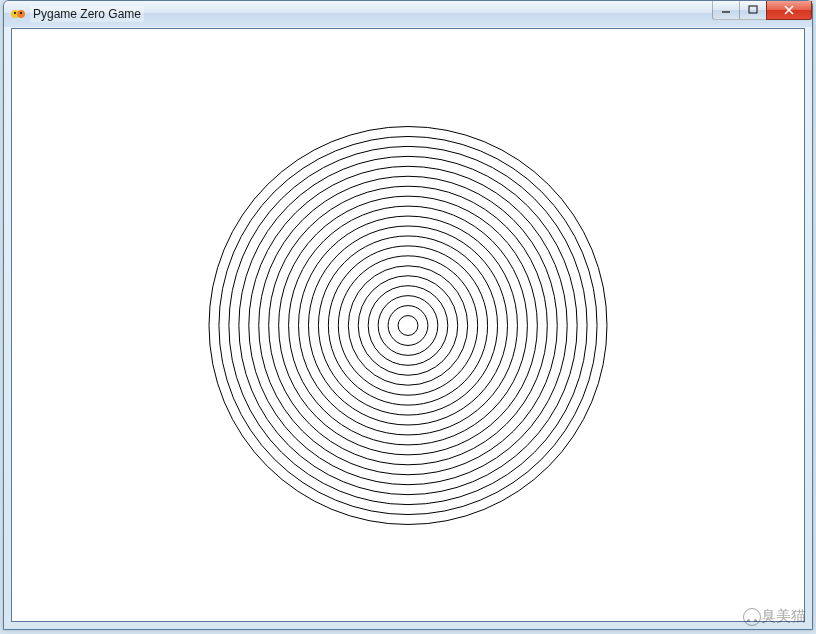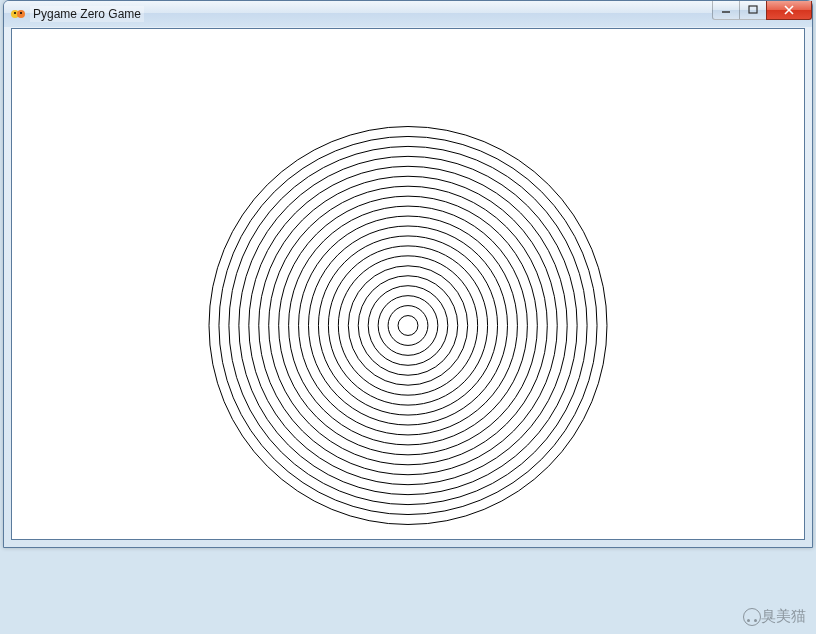--- a/index.html
+++ b/index.html
@@ -10,21 +10,21 @@
       font-family: "Segoe UI", Tahoma, sans-serif;
       font-size: 12px;
       overflow: hidden;
       position: relative;
     }
     .window {
       position: absolute;
       left: 3px;
       top: 0;
       width: 810px;
-      height: 548px;
+      height: 630px;
       background: linear-gradient(to bottom, #e8f0f8 0%, #d8e6f2 100%);
       border: 1px solid #5a7a9c;
       border-radius: 6px 6px 0 0;
       box-shadow: 0 0 4px rgba(0,0,0,0.2);
     }
     .titlebar {
       height: 26px;
       display: flex;
       align-items: center;
       padding: 0 0 0 6px;

